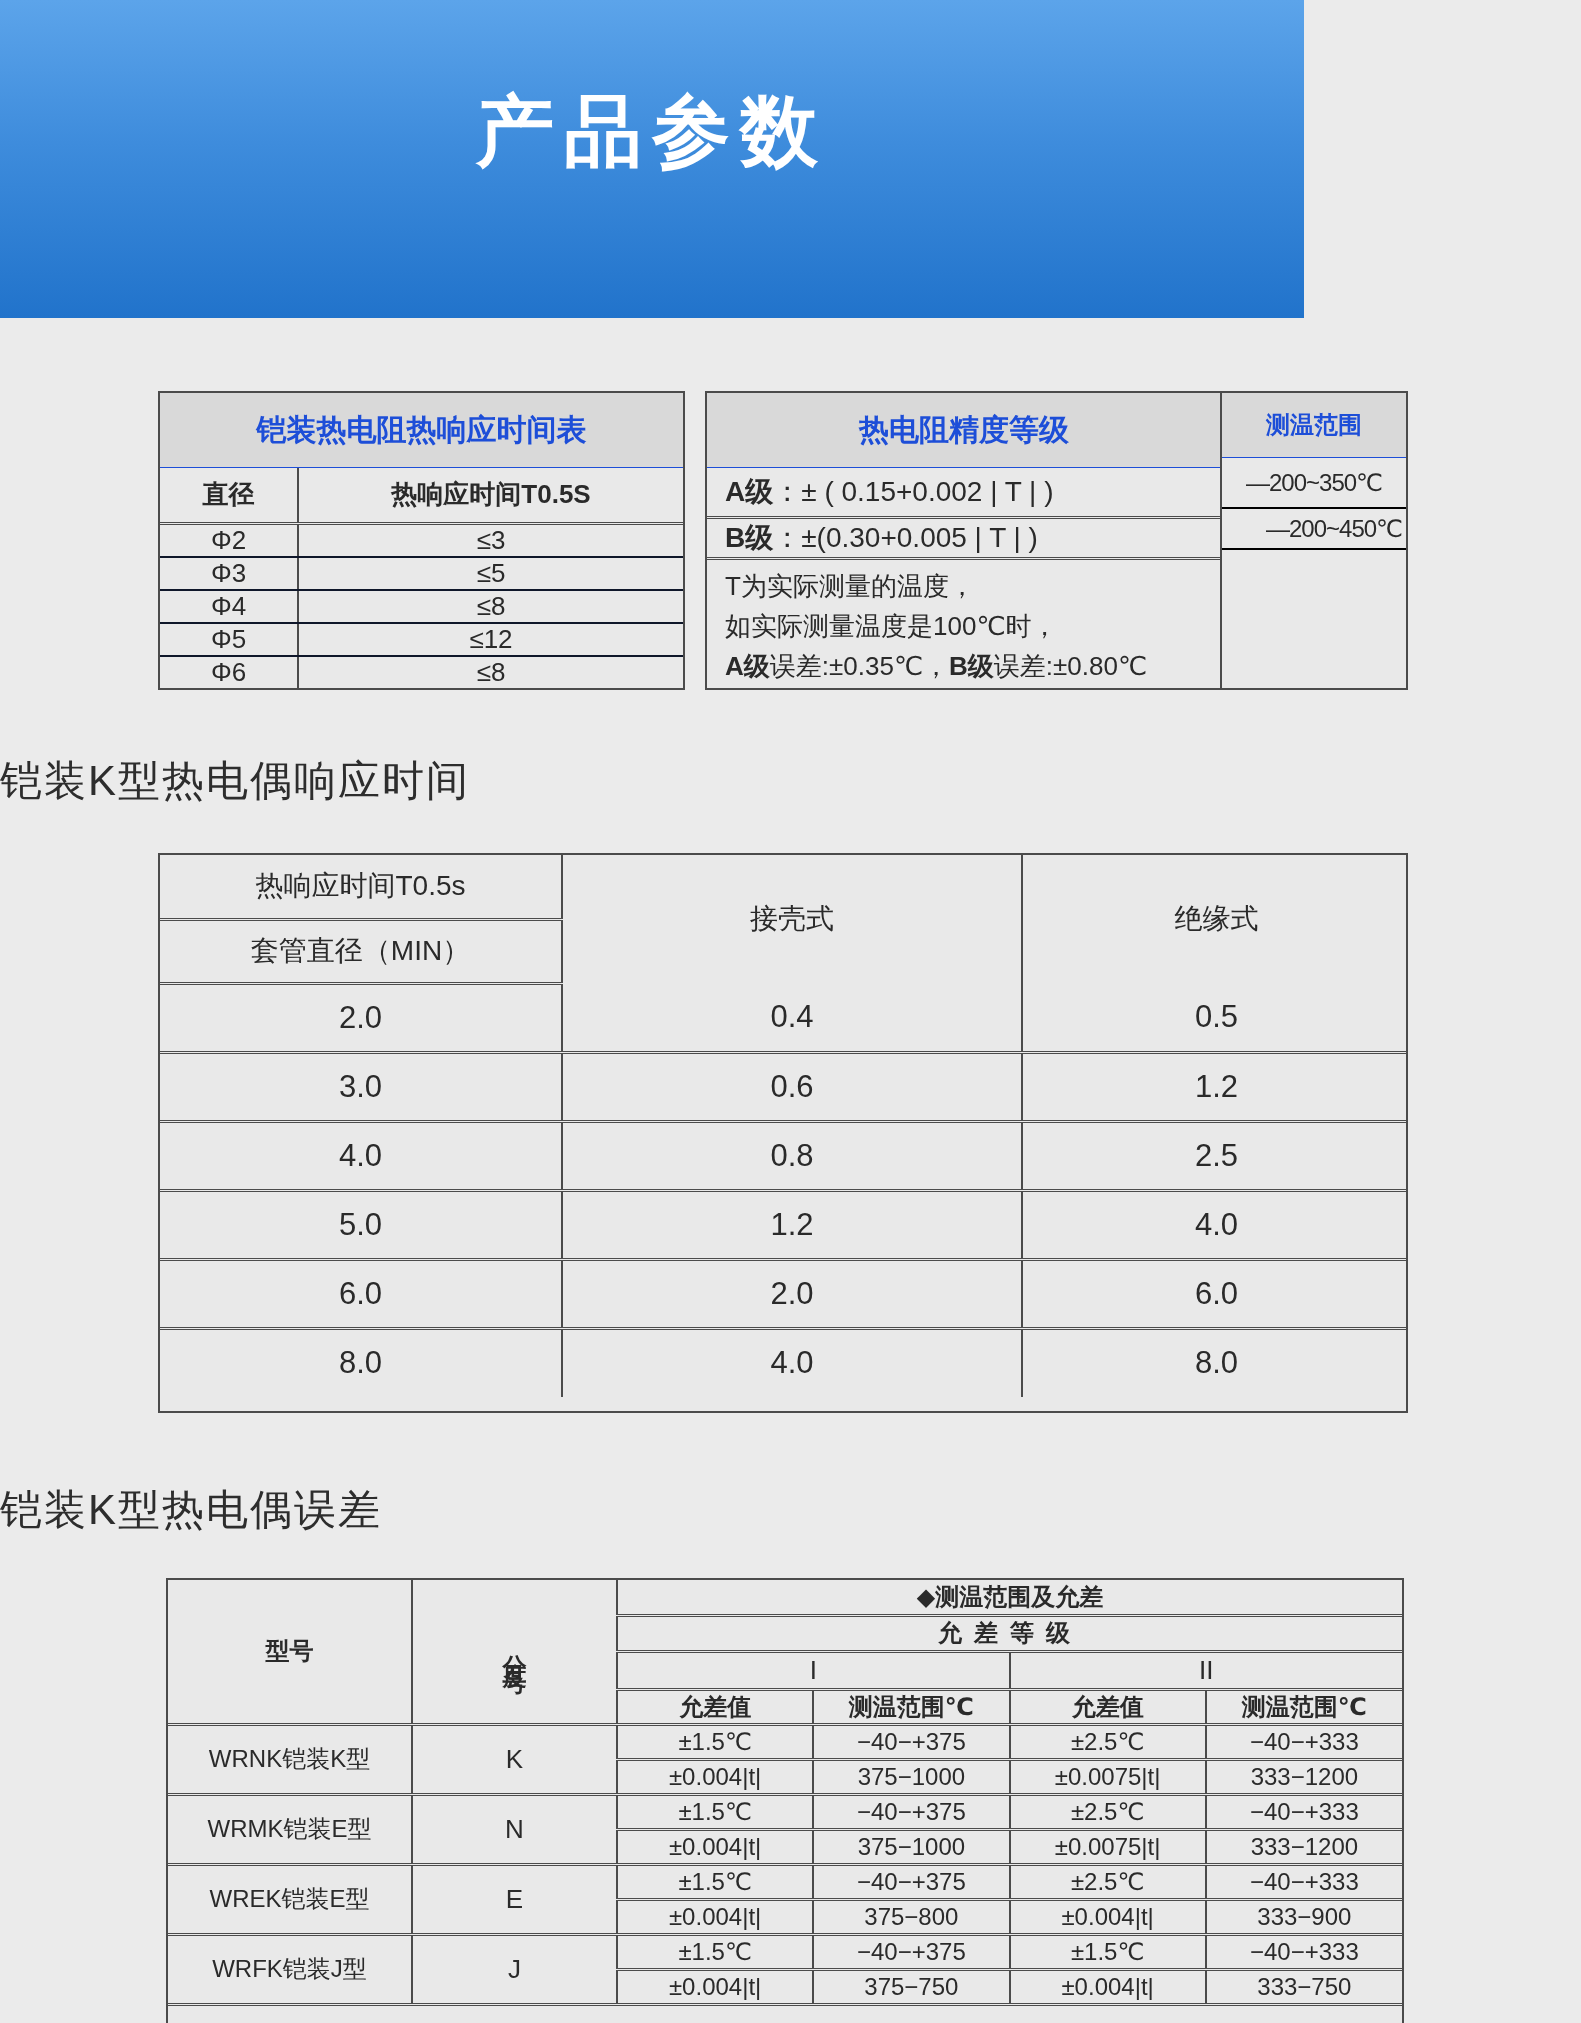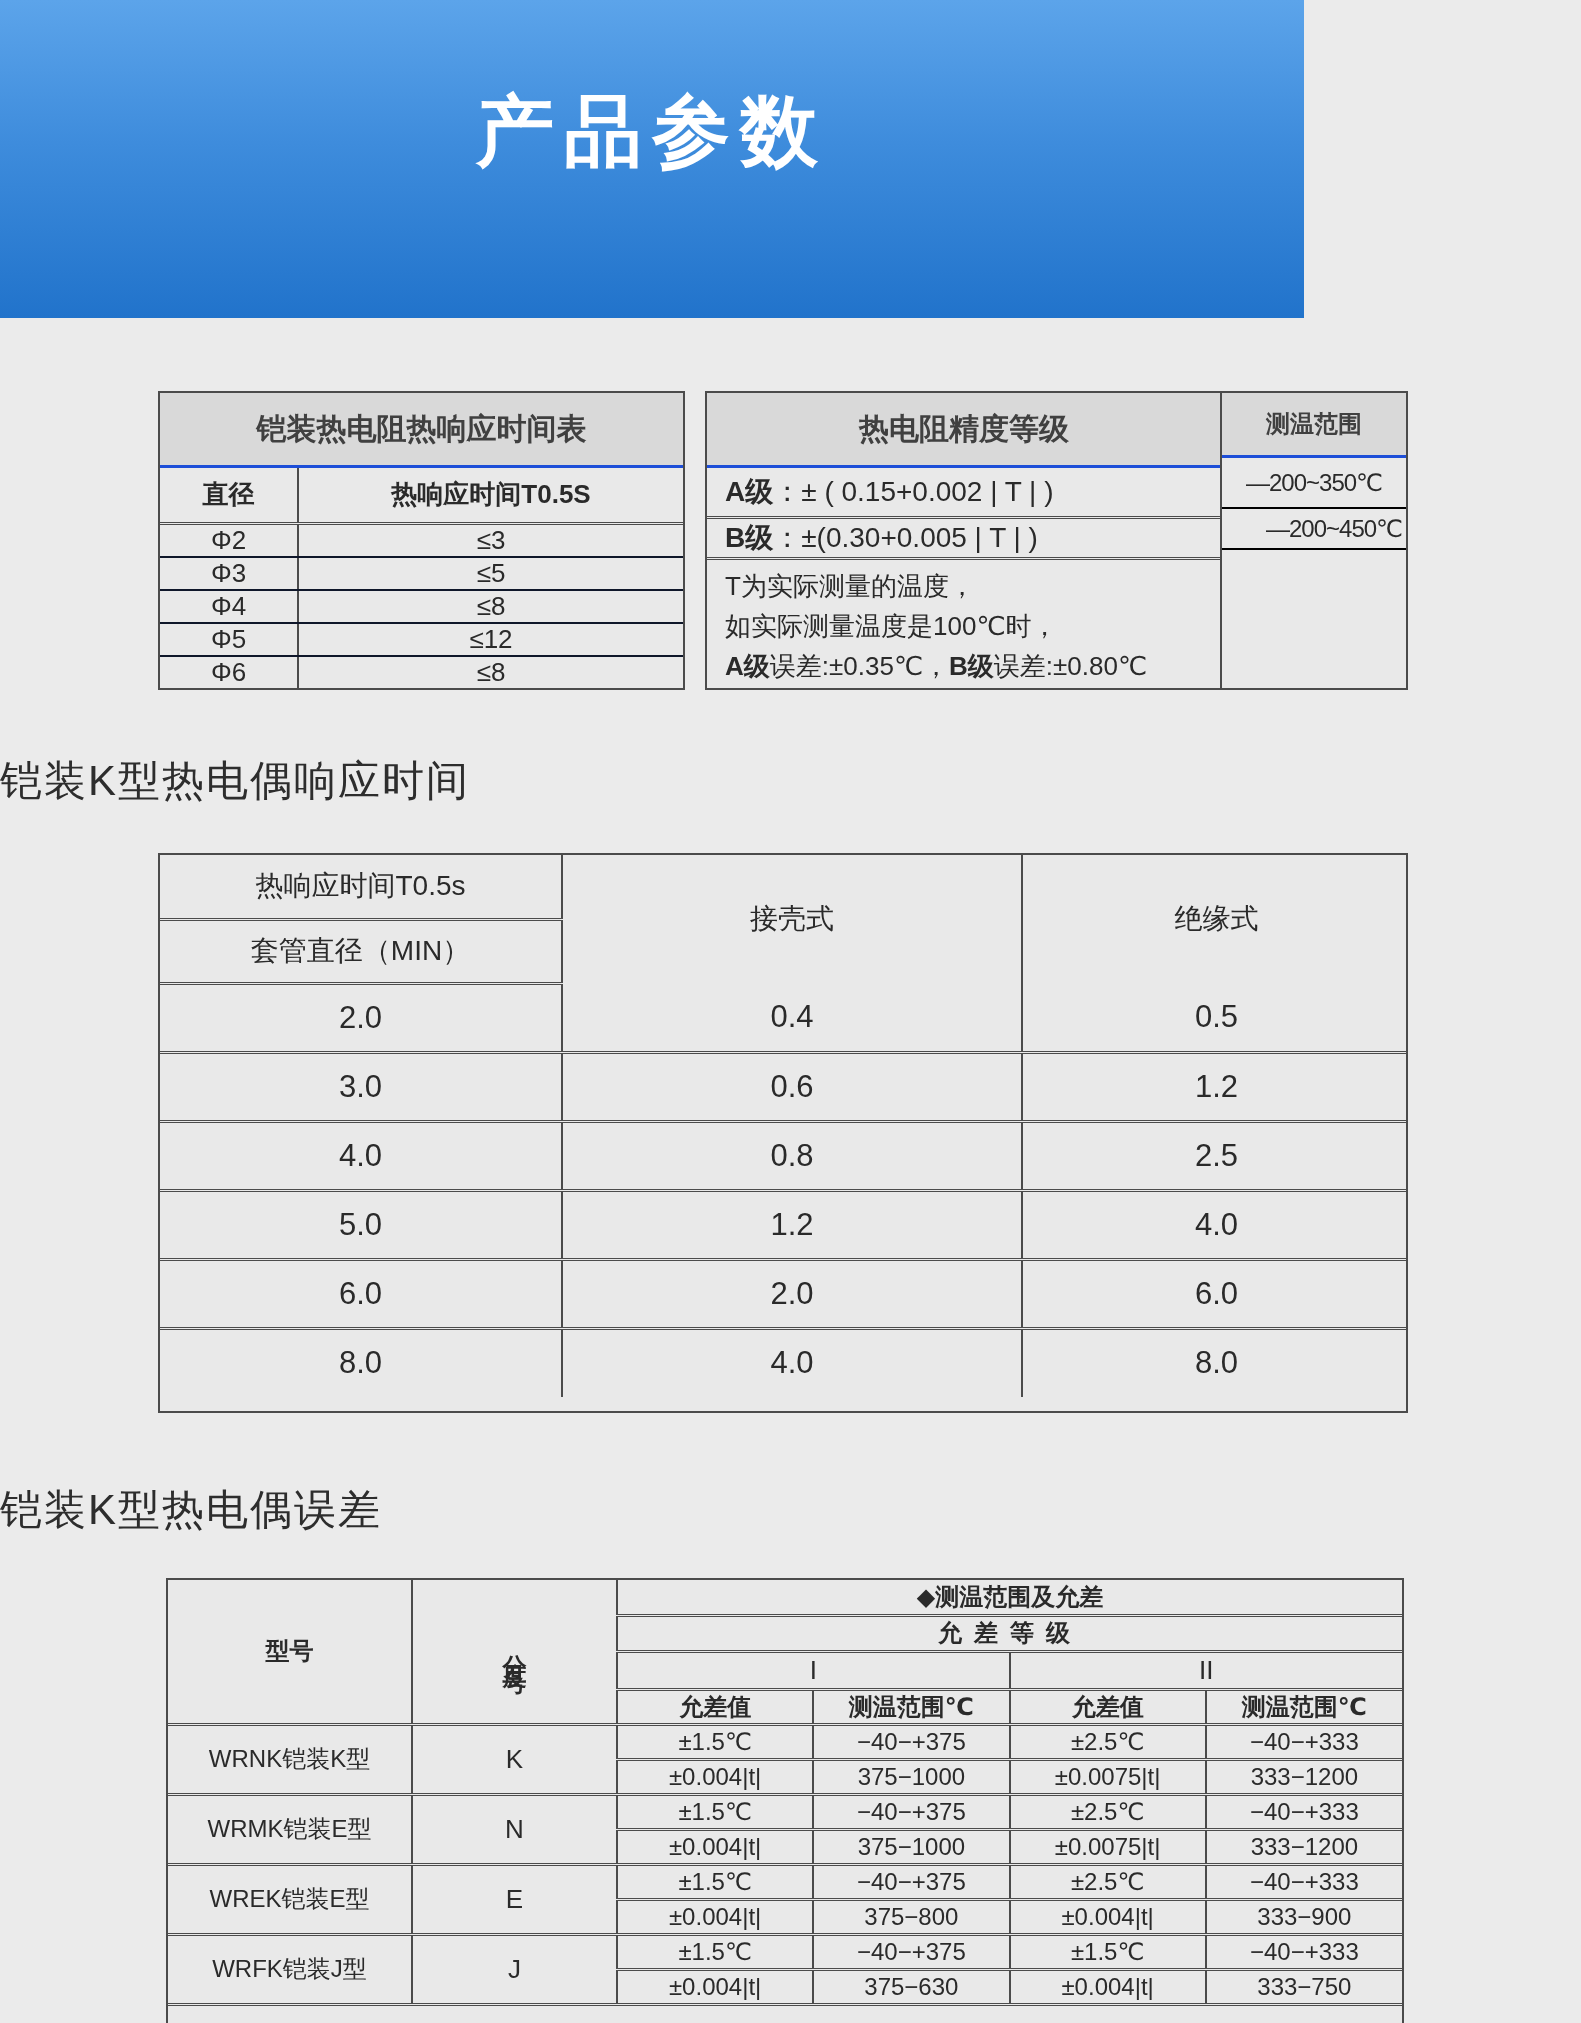--- a/index.html
+++ b/index.html
@@ -17,23 +17,23 @@
     background:linear-gradient(180deg,#5ca4ea 0%,#3e8cdc 45%,#2173cb 100%);
   }
   .banner h1 {
     position:absolute; top:80px; left:0; width:100%;
     text-align:center; color:#ffffff; font-size:78px; font-weight:bold;
     letter-spacing:10px;
   }
 
   
   .box { position:absolute; border:2px solid #4b4b4b; background:#e9e9e9; overflow:hidden; }
-  .ttl { background:#d9d9d9; border-bottom:3px solid #1d4ed8;
+  .ttl { background:#d9d9d9; border-bottom:1px solid #1d4ed8;
          display:flex; align-items:center; justify-content:center;
-         font-size:30px; font-weight:bold; color:#404040; }
+         font-size:30px; font-weight:bold; color:#1d4ed8; }
   table { border-collapse:collapse; table-layout:fixed; width:100%; color:#2a2a2a; }
   td,th { text-align:center; vertical-align:middle; overflow:hidden; }
 
   
   .t1 { left:158px; top:391px; width:527px; height:299px; }
   .t1 .ttl { height:75px; }
   .t1 th { font-size:26px; font-weight:bold; height:55px; border-bottom:3px double #4b4b4b; }
   .t1 th.c1, .t1 td.c1 { border-right:2px solid #4b4b4b; }
   .t1 td { font-size:26px; height:27px; border-bottom:2px solid #0f172a; }
   .t1 tr:last-child td { border-bottom:none; }
@@ -271,21 +271,21 @@
       <tr>
         <td class="model" rowspan="2">WRFK铠装J型</td>
         <td class="code" rowspan="2">J</td>
         <td>±1.5℃</td>
         <td>−40−+375</td>
         <td>±1.5℃</td>
         <td>−40−+333</td>
       </tr>
       <tr>
         <td>±0.004|t|</td>
-        <td>375−630</td>
+        <td>375−750</td>
         <td>±0.004|t|</td>
         <td>333−750</td>
       </tr>
     </tbody>
       </table>
   </div>
 
 </div>
 
 </body></html>

